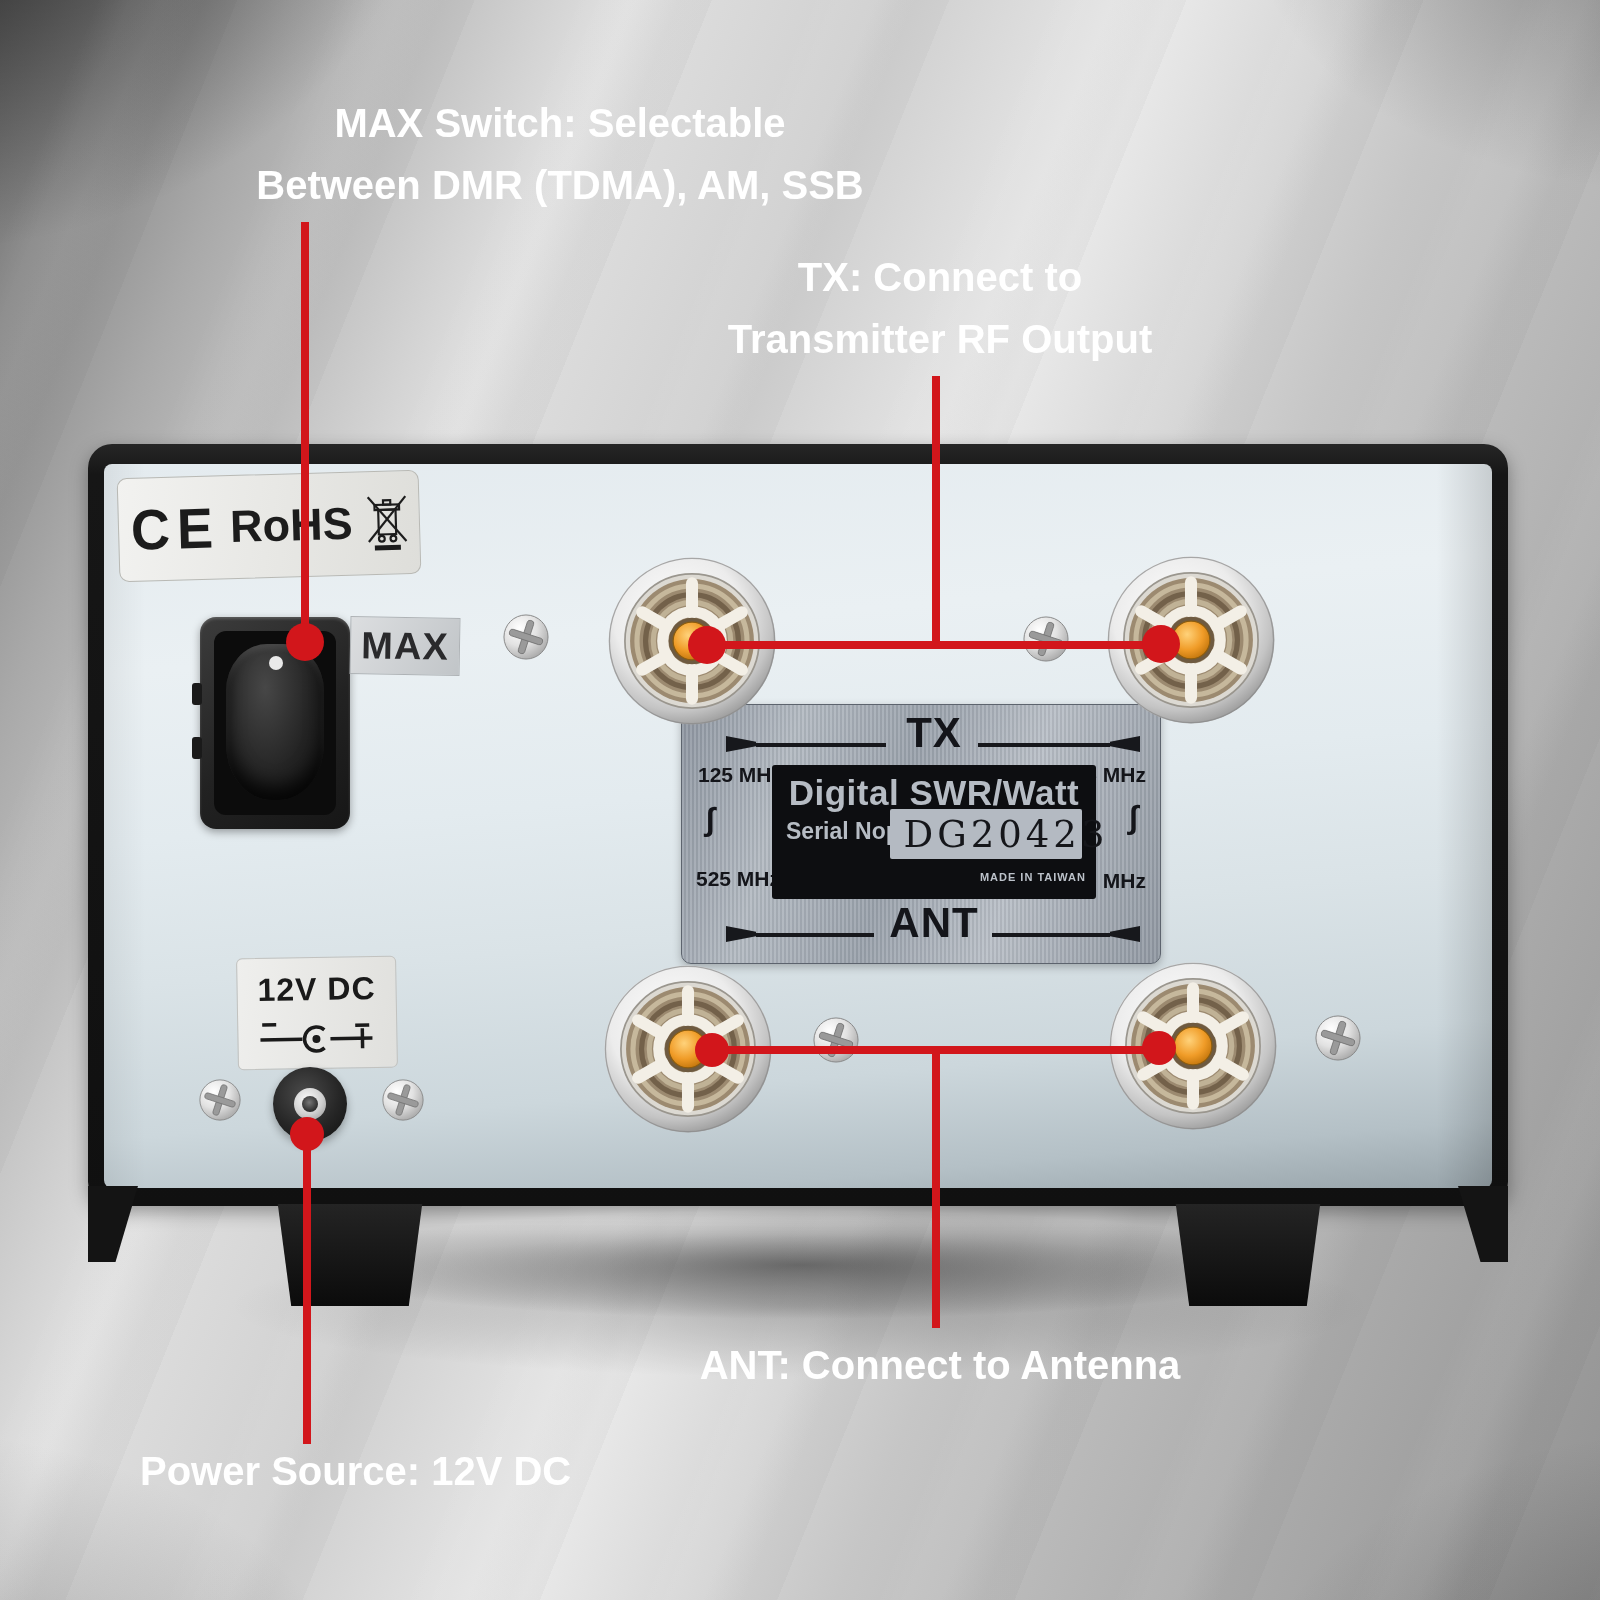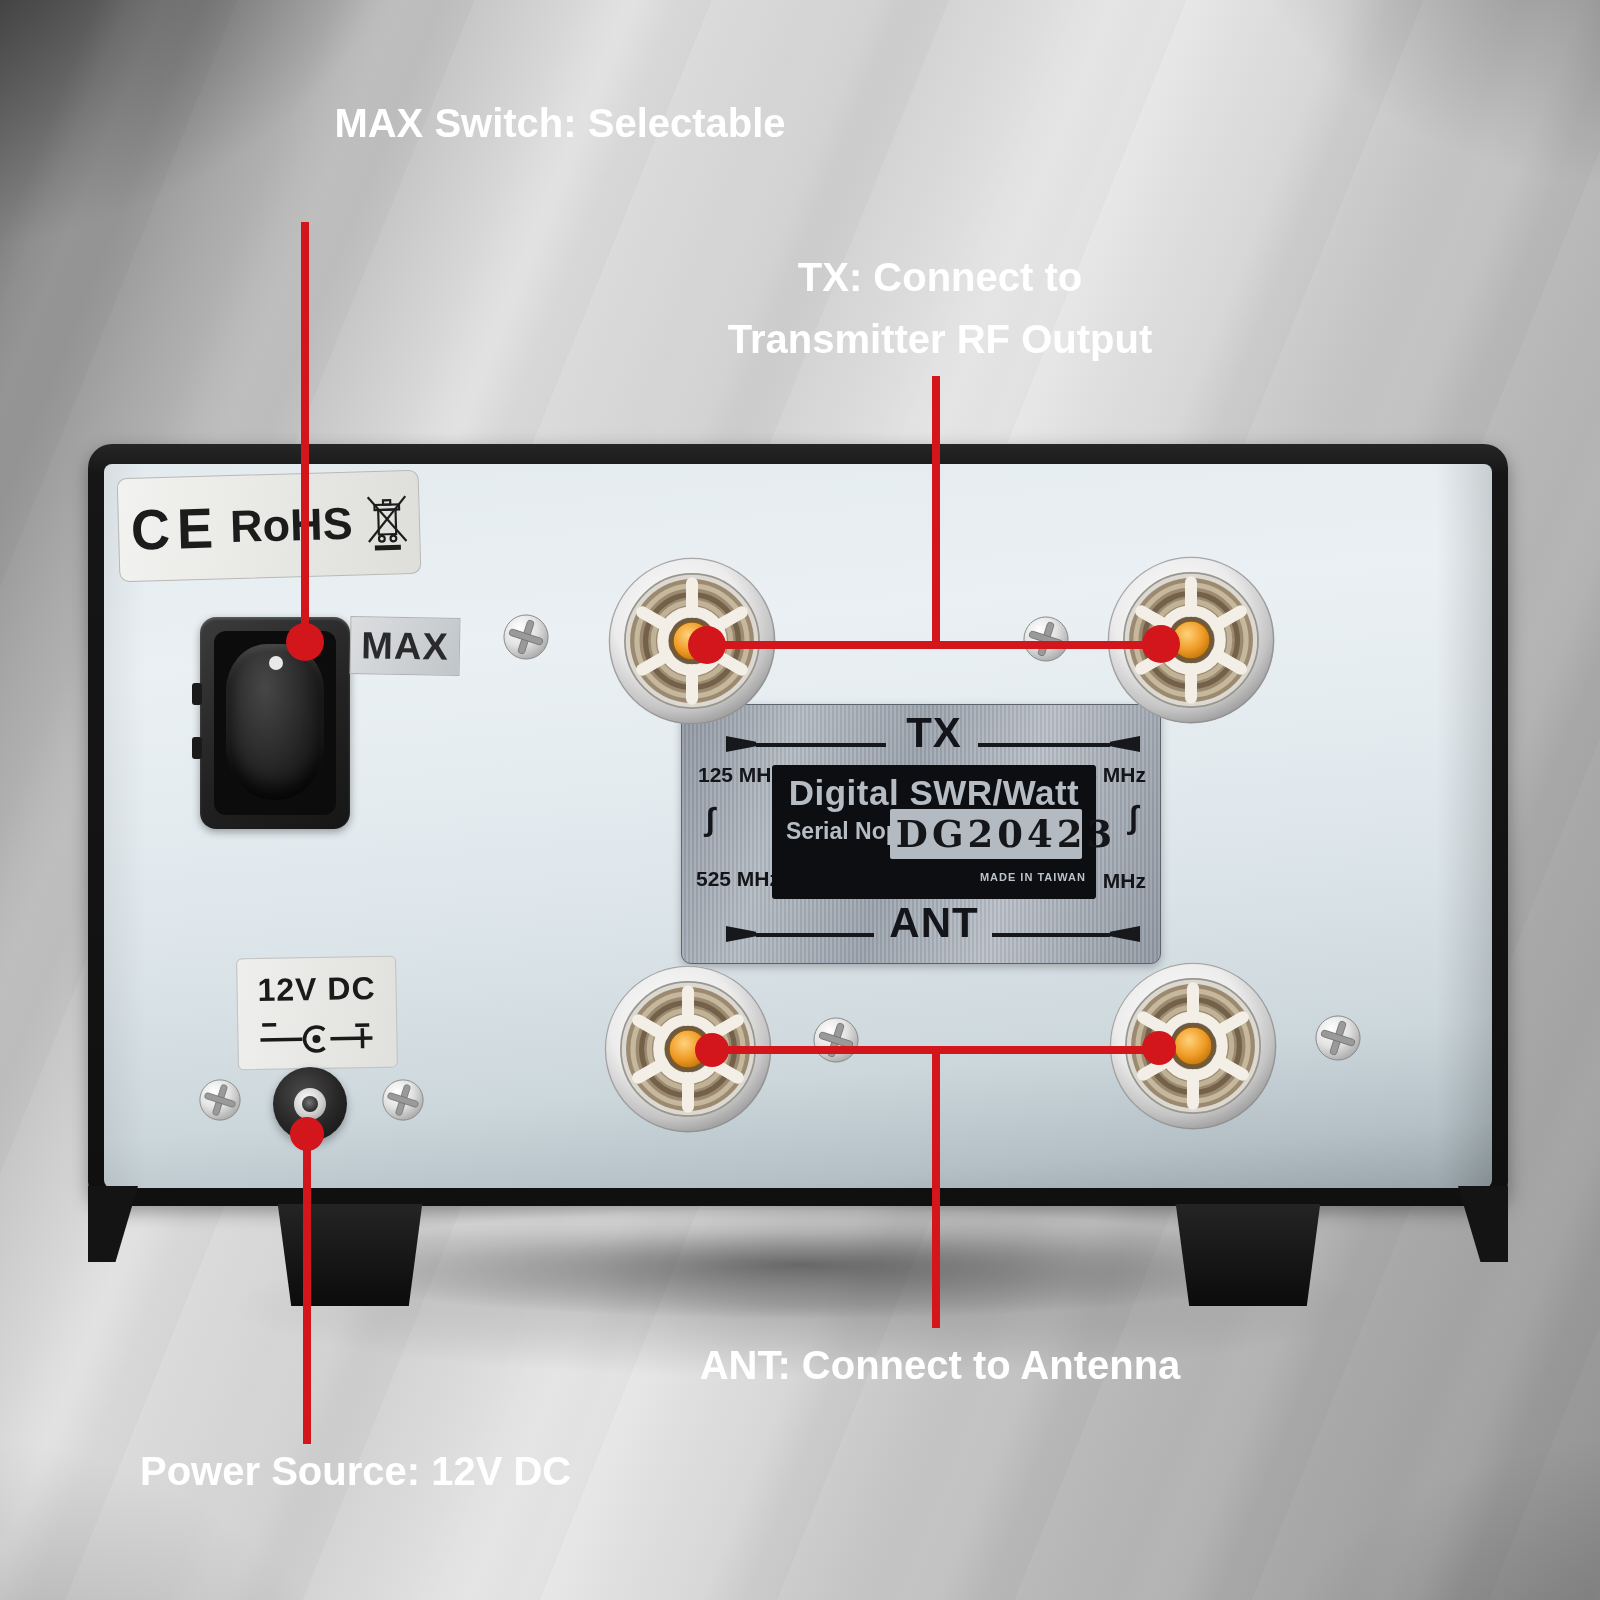--- a/index.html
+++ b/index.html
@@ -88,21 +88,21 @@
   .arrow-l{clip-path:polygon(0 0,100% 36%,100% 64%,0 100%);}
   .arrow-r{clip-path:polygon(0 36%,100% 0,100% 100%,0 64%);}
   .freq{font-size:21px;font-weight:bold;white-space:nowrap;}
   .wave{font-size:32px;font-weight:bold;}
   .np-box{left:90px;top:60px;width:324px;height:134px;border-radius:3px;background:#0d0e11;}
   .np-title{left:0;top:8px;width:100%;text-align:center;font-size:35px;font-weight:bold;
             color:#b6bcc4;letter-spacing:.5px;}
   .np-serial-label{left:14px;top:53px;font-size:23px;font-weight:bold;color:#b6bcc4;}
   .np-strip{left:118px;top:44px;width:192px;height:50px;background:#b4bac2;border-radius:2px;
             display:flex;align-items:center;justify-content:center;}
-  .np-serial{font-family:"DejaVu Serif",serif;font-size:37px;font-weight:bold;
+  .np-serial{font-family:"DejaVu Serif",serif;font-size:37px;font-weight:normal;
              letter-spacing:4px;color:#15161a;margin-left:40px;}
   .np-origin{right:10px;top:106px;font-size:11px;font-weight:bold;color:#bcc2ca;letter-spacing:1px;}
 
   
   .conn{width:172px;height:172px;}
   .screw{width:46px;height:46px;}
 
   
   .red{background:#d2161b;}
   .vline{width:8px;} .hline{height:8px;}
@@ -301,20 +301,21 @@
   <div class="abs red hline" style="left:710px;top:1046px;width:452px"></div>
   <div class="abs red vline" style="left:932px;top:1046px;height:282px"></div>
   <div class="abs dot" style="left:695px;top:1033px;width:34px;height:34px"></div>
   <div class="abs dot" style="left:1142px;top:1031px;width:34px;height:34px"></div>
 
   <div class="abs dot" style="left:290px;top:1117px;width:34px;height:34px"></div>
   <div class="abs red vline" style="left:303px;top:1134px;height:310px"></div>
 
   <div class="abs ann ann-max">
     <div>MAX Switch: Selectable</div>
+    <div>Between DMR (TDMA), AM, SSB</div>
   </div>
   <div class="abs ann ann-tx">
     <div>TX: Connect to</div>
     <div>Transmitter RF Output</div>
   </div>
   <div class="abs ann ann-ant">ANT: Connect to Antenna</div>
   <div class="abs ann ann-power">Power Source: 12V DC</div>
 
 </div>
 

